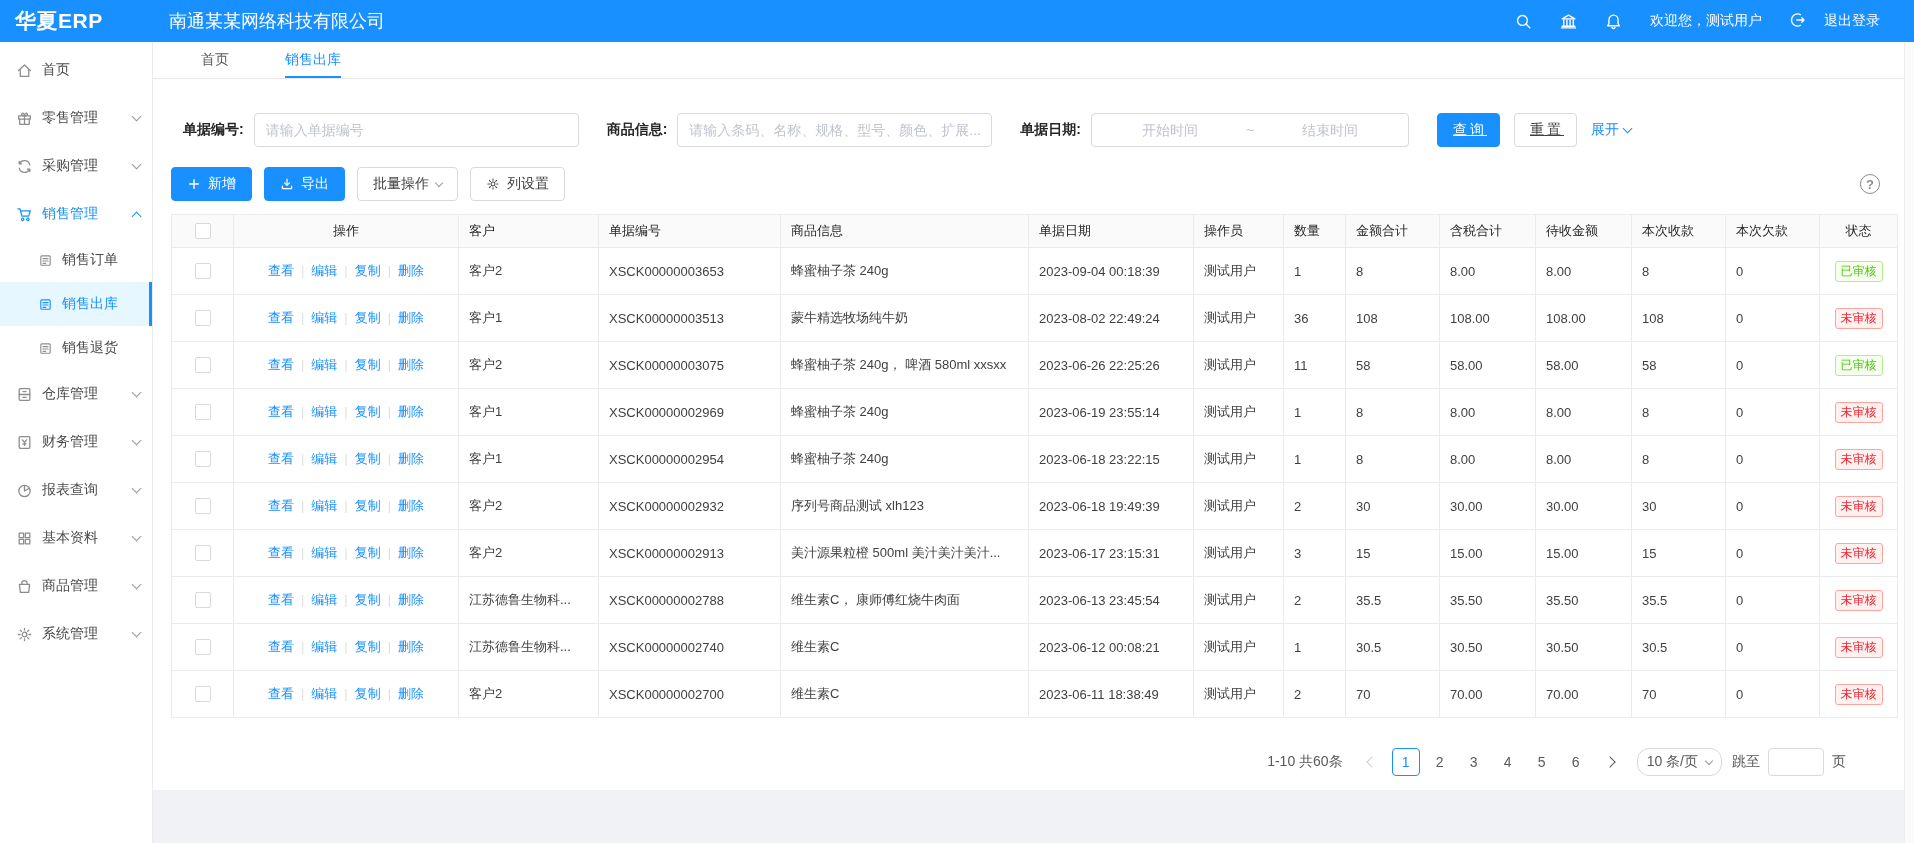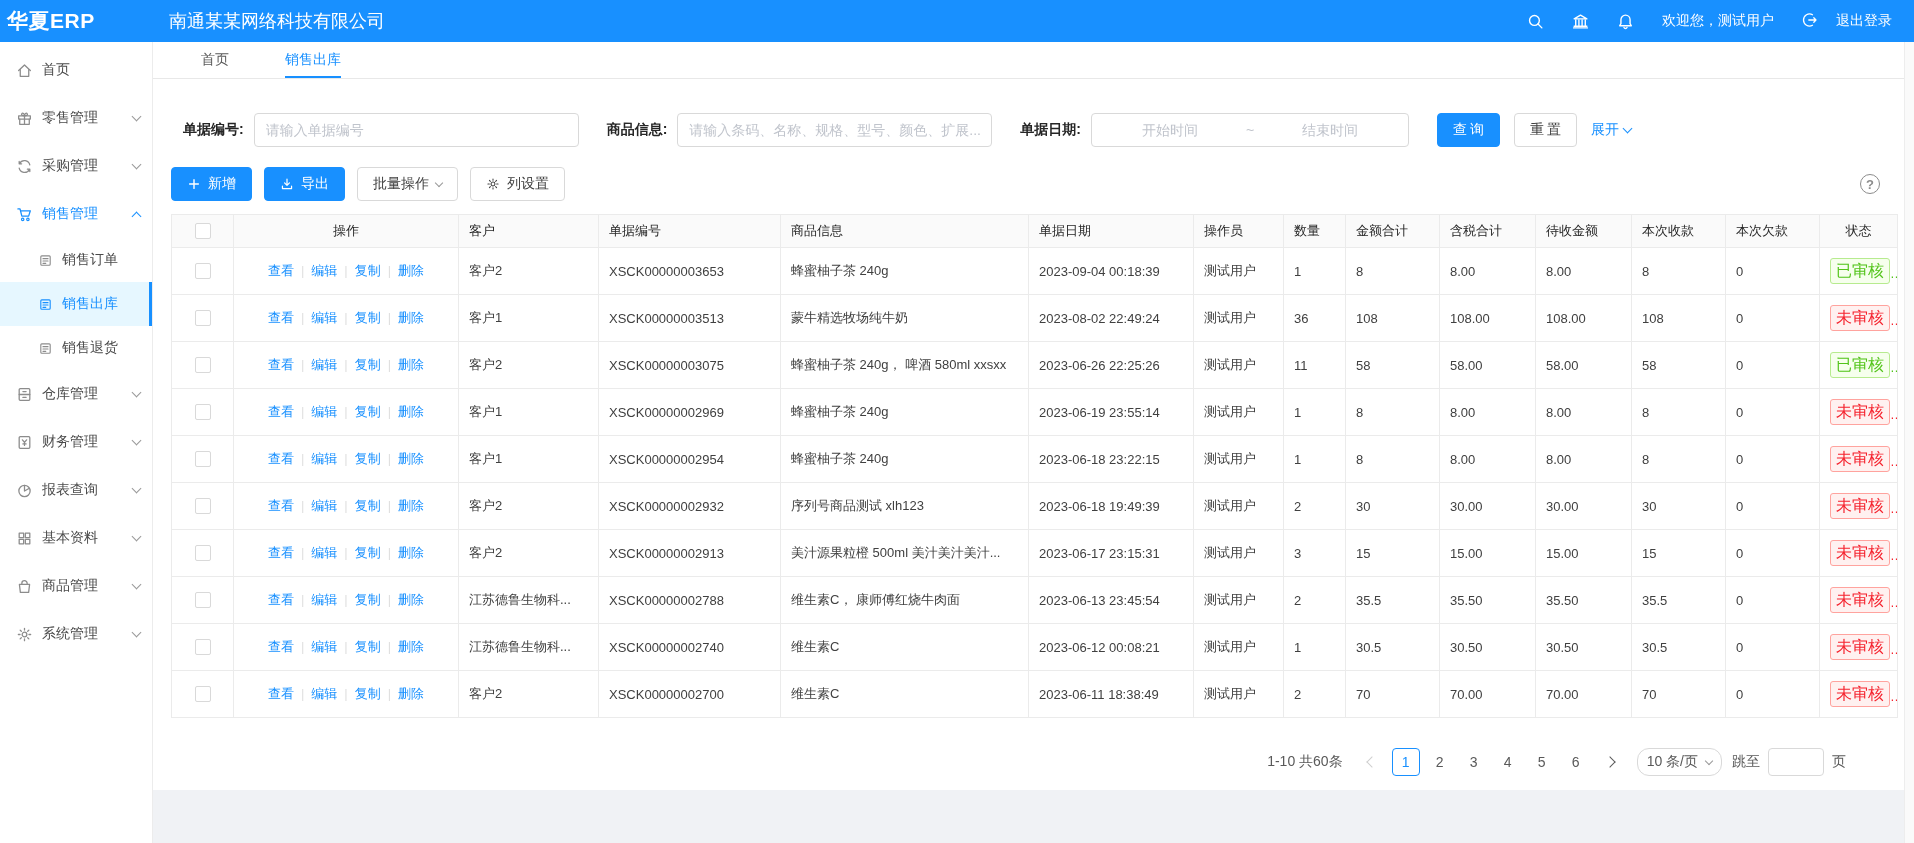--- a/index.html
+++ b/index.html
@@ -6,23 +6,23 @@
   html,body { margin:0; padding:0; }
   body {
     width:1914px; height:843px; overflow:hidden;
     font-family:"Liberation Sans","DejaVu Sans",sans-serif;
     background:#f0f2f5; color:#404040;
   }
   .icon svg { display:block; }
 
   
   .header { height:42px; background:#1890ff; display:flex; align-items:center; color:#fff; }
-  .logo { width:153px; padding-left:7px; font-size:21px; font-weight:bold; flex-shrink:0; letter-spacing:.5px; }
+  .logo { width:153px; padding-left:15px; font-size:21px; font-weight:bold; flex-shrink:0; letter-spacing:.5px; }
   .company { font-size:18px; margin-left:16px; }
-  .header-right { margin-left:auto; display:flex; align-items:center; gap:28px; padding-right:22px; font-size:14px;font-family:Liberation Serif, serif; }
+  .header-right { margin-left:auto; display:flex; align-items:center; gap:28px; padding-right:34px; font-size:14px;font-family:Liberation Serif, serif; }
   .hicon { cursor:pointer; }
   .hicon svg { width:17px; height:17px; }
   .logout { display:flex; align-items:flex-start; gap:18px; cursor:pointer; }
   .logout svg { width:16px; height:16px; }
 
   
   .layout { display:flex; height:801px; }
 
   
   .sidebar { width:153px; background:#fff; border-right:1px solid #ececec; padding-top:4px; flex-shrink:0; }
@@ -55,41 +55,41 @@
   .flabel { font-size:14px; color:#262626; font-weight:600; margin-right:10px; white-space:nowrap; }
   .finput { height:34px; border:1px solid #d9d9d9; border-radius:4px; padding:0 11px; font-size:14px; color:#0f766e; outline:none; }
   .finput::placeholder { color:#c0c4cc; }
   .range-box { width:318px; height:34px; border:1px solid #d9d9d9; border-radius:4px; display:flex; align-items:center; padding:0 6px; }
   .range-box input { border:none; outline:none; flex:1; text-align:center; font-size:14px; color:#262626; min-width:0; background:transparent; }
   .range-box input::placeholder { color:#c0c4cc; }
   .range-sep { color:#c0c4cc; font-size:14px; padding:0 4px; }
   .btn { height:34px; border-radius:4px; font-size:14px; display:inline-flex; align-items:center; justify-content:center; gap:7px; padding:0 15px; cursor:pointer; border:1px solid #d9d9d9; background:#fff; color:#404040; white-space:nowrap; }
   .btn.primary { background:#1890ff; border-color:#1890ff; color:#fff; }
   .btn .icon svg { width:14px; height:14px; }
-  .sp2 { letter-spacing:3px; padding-right:12px; }
+  .sp2 { letter-spacing:3px; padding-right:12px;text-decoration:underline; }
   .expand-link { display:flex; align-items:center; gap:5px; color:#1890ff; font-size:14px; margin-left:14px; cursor:pointer; }
   .chev-blue { width:7px; height:7px; border-right:1.4px solid #1890ff; border-bottom:1.4px solid #1890ff; transform:rotate(45deg); margin-top:-3px; }
   .chev-gray { width:6px; height:6px; border-right:1.3px solid #999; border-bottom:1.3px solid #999; transform:rotate(45deg); margin-top:-3px; }
   .filter-row .btn + .btn { margin-left:14px; }
 
   
   .toolbar { display:flex; align-items:center; height:34px; margin-bottom:13px; }
   .toolbar .btn { margin-right:12px; }
   .help { margin-left:auto; margin-right:6px; width:20px; height:20px; border:1.5px solid #8c8c8c; border-radius:50%; color:#8c8c8c; display:flex; align-items:center; justify-content:center; font-size:13px; font-weight:bold; cursor:pointer; }
 
   
   table { width:100%; border-collapse:collapse; table-layout:fixed; font-size:13px; color:#404040; }
   th, td { border:1px solid #ebebeb; padding:0 10px; overflow:hidden; white-space:nowrap; text-overflow:ellipsis; }
   thead th { background:#fafafa; height:33px; font-weight:500; color:#262626; text-align:left; }
   tbody td { height:47px; background:#fff; }
   th.c-center, td.c-center { text-align:center; }
   .checkbox { display:inline-block; width:16px; height:16px; border:1px solid #d9d9d9; border-radius:2px; background:#fff; vertical-align:middle; cursor:pointer; }
   .act { color:#1890ff; cursor:pointer; text-decoration:none; }
   .sep { color:#e0e0e0; margin:0 7px; }
-  .badge { display:inline-block; padding:2px 5px; font-size:16px; border-radius:3px; line-height:1.25; }
+  .badge { display:inline-block; padding:2px 5px; font-size:12px; border-radius:3px; line-height:1.25; }
   .badge.approved { color:#52c41a; border:1px solid #b7eb8f; background:#f6ffed; }
   .badge.unapproved { color:#f5222d; border:1px solid #ffa39e; background:#fff1f0; }
 
   
   .pagination { display:flex; align-items:center; justify-content:flex-end; margin-top:30px; font-size:14px; color:#595959; padding-right:40px; }
   .pagination .total { margin-right:12px; }
   .pg-item { min-width:28px; height:28px; display:flex; align-items:center; justify-content:center; margin:0 3px; border-radius:4px; cursor:pointer; }
   .pg-item.active { border:1px solid #1890ff; color:#1890ff; }
   .pg-arrow { width:8px; height:8px; border-right:1.4px solid #595959; border-bottom:1.4px solid #595959; }
   .pg-arrow.left  { transform:rotate(135deg); border-color:#cfcfcf; }

